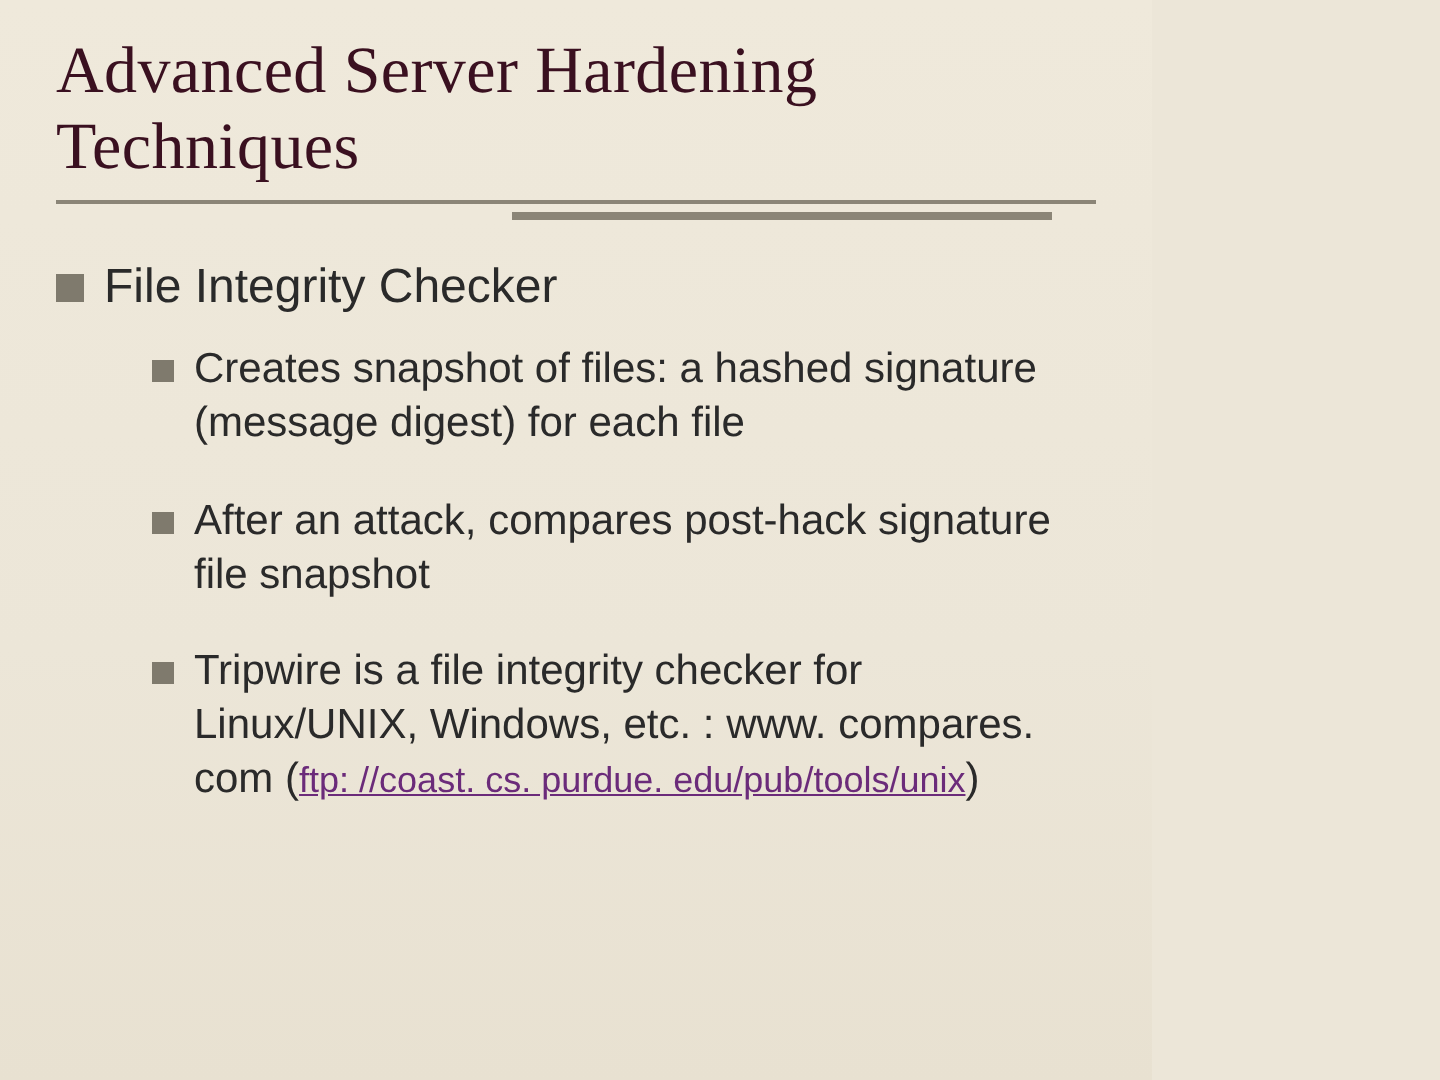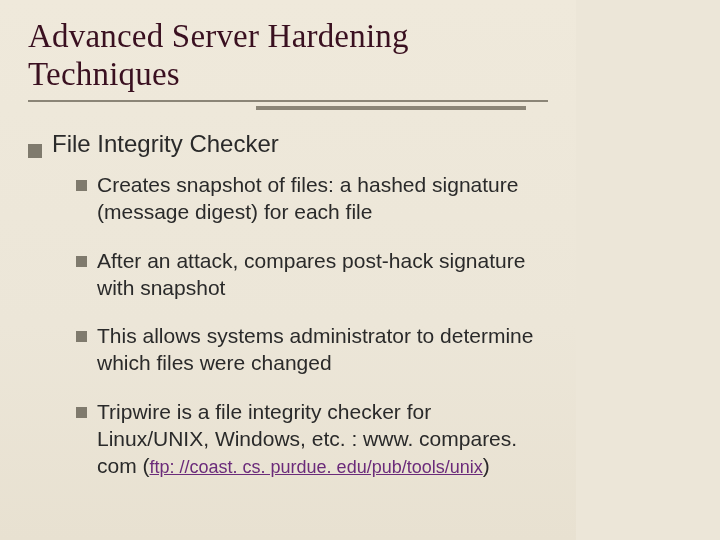--- a/index.html
+++ b/index.html
@@ -44,21 +44,21 @@
     bottom: 6px;
     width: 270px;
     height: 4px;
     background: #8b8577;
   }
   .body {
     margin-top: 14px;
   }
   .bullet-l1 {
     display: flex;
-    align-items: flex-end;
+    align-items: flex-start;
     font-size: 24px;
     margin: 2px 0 10px 0;
   }
   .bullet-l1 .sq {
     width: 14px;
     height: 14px;
     background: #7f7a6d;
     margin-top: 7px;
     margin-right: 10px;
     flex: 0 0 auto;
@@ -115,27 +115,23 @@
 
     <div class="bullets-l2">
 
       <div class="bullet-l2">
         <span class="sq"></span>
         <span class="txt">Creates snapshot of files: a hashed signature (message digest) for each file</span>
       </div>
 
       <div class="bullet-l2">
         <span class="sq"></span>
-        <span class="txt">After an attack, compares post-hack signature with snapshot</span>
+        <span class="txt">After an attack, compares post-hack signature file snapshot</span>
       </div>
 
-      <div class="bullet-l2">
-        <span class="sq"></span>
-        <span class="txt">This allows systems administrator to determine which files were changed</span>
-      </div>
 
       <div class="bullet-l2">
         <span class="sq"></span>
         <span class="txt">
           <span>Tripwire is a file integrity checker for Linux/UNIX, Windows, etc. : www. compares. com</span>
           <span class="parens">(</span><span class="urlref">ftp: //coast. cs. purdue. edu/pub/tools/unix</span><span class="parens">)</span>
         </span>
       </div>
 
     </div>

